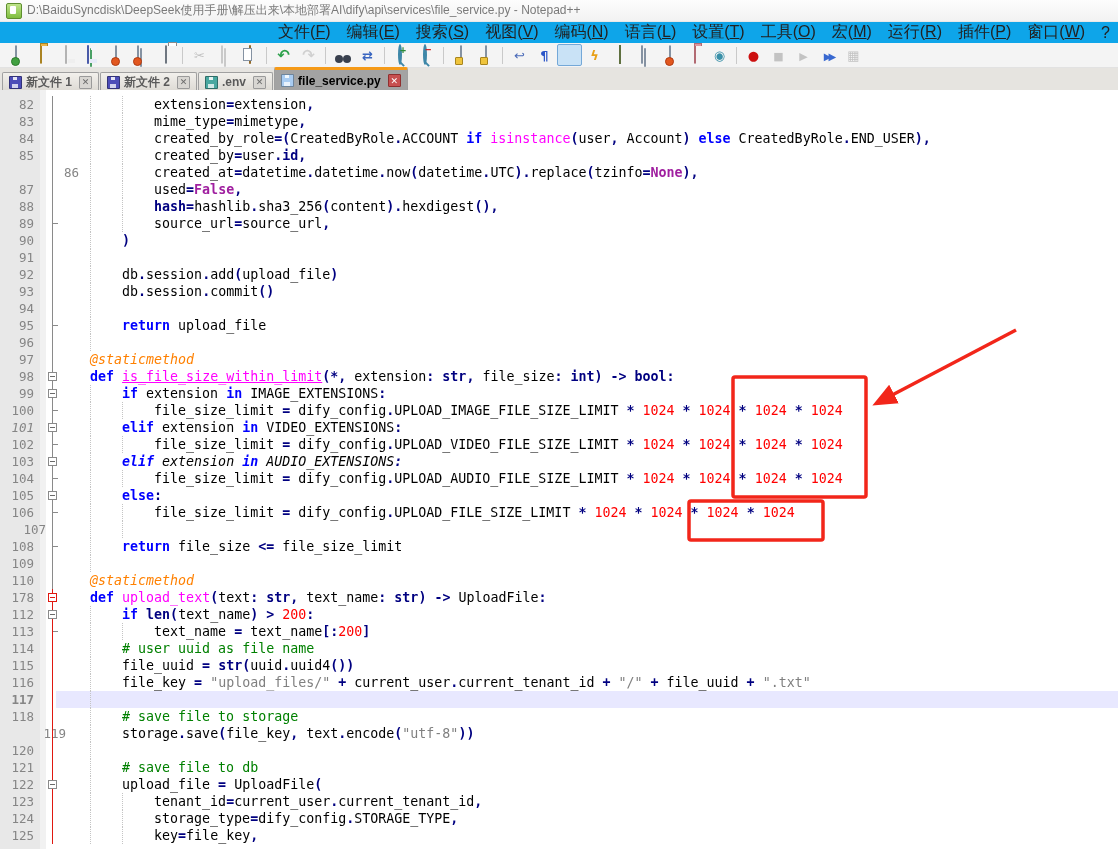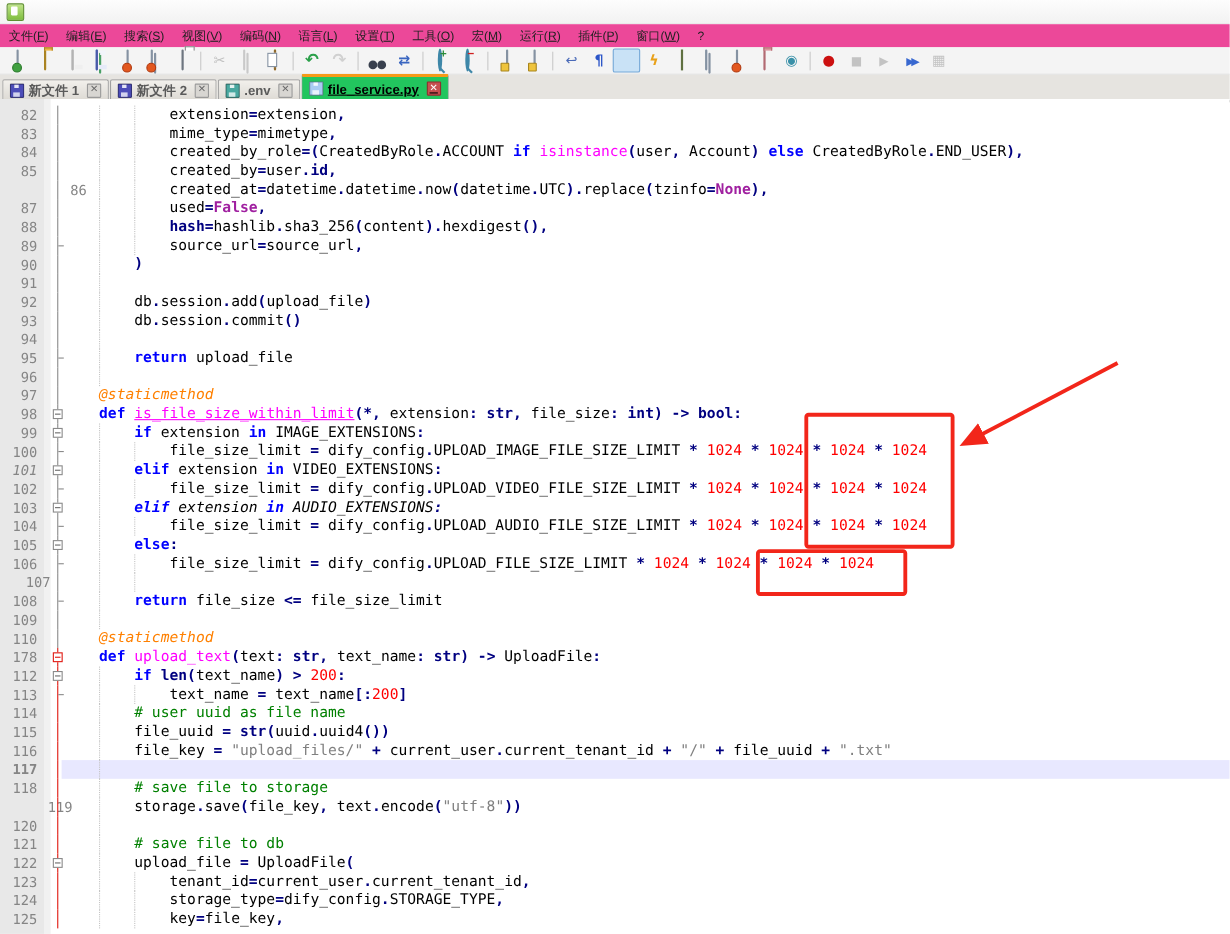--- a/index.html
+++ b/index.html
@@ -6,21 +6,21 @@
   body{width:1118px;height:849px;overflow:hidden;position:relative;
        font-family:"Liberation Sans",sans-serif;-webkit-font-smoothing:antialiased;}
   
   #titlebar{height:21px;background:linear-gradient(#FDFDFD,#F2F2F2);display:flex;align-items:center;
             padding-left:6px;border-bottom:1px solid #E8E8E8;}
   #titleicon{width:14px;height:14px;margin-right:5px;position:relative;background:linear-gradient(#BFE38A,#7FBE3F);
              border:1px solid #5E8F2F;border-radius:2px;}
   #titleicon::after{content:"";position:absolute;left:3px;top:2px;width:6px;height:8px;background:#fff;border-radius:1px;}
   #titletext{font-size:12px;color:#7A7A7A;white-space:nowrap;}
   
-  #menubar{height:21px;background:#ec4899;display:flex;align-items:center;font-size:11px;color:#222;}
+  #menubar{height:21px;background:#0ea5e9;display:flex;align-items:center;font-size:16px;color:#222;justify-content:flex-end;}
   .menuitem{padding:3px 8px;cursor:default;}
   .menuitem u{text-decoration:underline;}
   
   #toolbar{height:24px;background:#F4F4F4;display:flex;align-items:center;padding-left:3px;border-bottom:1px solid #E2E2E2;}
   .tsep{width:1px;height:17px;background:#C9C9C9;margin:0 4px;}
   .tbtn{width:23px;height:20px;display:flex;align-items:center;justify-content:center;border-radius:2px;border:1px solid transparent;}
   .tbtn.active{background:#C9E2F6;border:1px solid #74A8D8;}
   .tbtn.dis{opacity:.42;filter:grayscale(1);}
   .glyph{font-family:"DejaVu Sans",sans-serif;line-height:1;}
   .ipage{width:10px;height:13px;background:#fff;border:1px solid #8592A2;border-radius:1px;position:relative;}
@@ -51,21 +51,21 @@
   .isync{width:13px;height:10px;border:1px solid #8592A2;background:linear-gradient(#F2F6FB,#D6E0EE);position:relative;margin-top:2px;border-radius:1px;}
   .isync::before{content:"";position:absolute;left:0;top:0;right:0;height:3px;background:#9FB6D4;}
   .isync::after{content:"";position:absolute;right:-2px;bottom:-2px;width:6px;height:6px;background:#EFC43C;border:1px solid #A8851E;border-radius:1px;}
   .iind{width:10px;height:12px;background:repeating-linear-gradient(90deg,#3562C4 0 1px,transparent 1px 4px);}
   .imap{width:12px;height:12px;border:1px solid #5F7040;background:linear-gradient(135deg,#7CB264 0 40%,#EAD464 40% 70%,#C96A52 70%);}
   
   #tabbar{height:23px;background:#E6E4E0;display:flex;align-items:flex-end;padding-left:2px;border-bottom:2px solid #8C8C8C;}
   .tab{display:flex;align-items:center;gap:4px;height:18px;padding:0 6px;margin-right:1px;
        background:linear-gradient(#F2F0EC,#DDDAD4);border:1px solid #A0A0A0;border-bottom:none;
        border-radius:2px 2px 0 0;font-size:12px;font-weight:bold;color:#5A5A5A;}
-  .tab.active{height:21px;background:#22c55e;color:#000;border-top:3px solid #F59A18;padding-top:0;text-decoration:underline;}
+  .tab.active{height:21px;background:#a3a3a3;color:#000;border-top:3px solid #F59A18;padding-top:0;}
   .tabfloppy{width:11px;height:11px;border-radius:1px;position:relative;border:1px solid rgba(0,0,0,.35);}
   .tabfloppy::before{content:"";position:absolute;top:0;left:3px;width:4px;height:3px;background:rgba(255,255,255,.85);}
   .tabfloppy::after{content:"";position:absolute;bottom:0;left:2px;width:6px;height:4px;background:rgba(255,255,255,.75);}
   .tabclose{width:11px;height:11px;margin-left:3px;display:flex;align-items:center;justify-content:center;
             font:bold 9px "DejaVu Sans",sans-serif;border:1px solid #9A9A9A;background:#D8D6D2;color:#6A6A6A;border-radius:1px;}
   .tab.active .tabclose{background:#C75050;border-color:#8F2F2F;color:#fff;}
   
   #editor{position:absolute;left:0;top:90px;width:1118px;height:759px;background:#fff;overflow:hidden;}
   #lncol{position:absolute;left:0;top:0;width:40px;height:100%;background:#E8E8E8;}
   #bmcol{position:absolute;left:40px;top:0;width:6px;height:100%;background:#F1F1F1;}
@@ -89,20 +89,21 @@
   .ct .F{color:#FF00FF;text-decoration:underline;}
   .ct .x{color:#A020A0;font-weight:bold;}
   
   #ann{position:absolute;left:0;top:0;width:1118px;height:849px;pointer-events:none;}
 </style>
 </head>
 <body>
 
 <div id="titlebar">
   <span id="titleicon"></span>
+  <span id="titletext">D:\BaiduSyncdisk\DeepSeek使用手册\解压出来\本地部署AI\dify\api\services\file_service.py - Notepad++</span>
 </div>
 
 <div id="menubar">
     <div class="menuitem">文件(<u>F</u>)</div>
     <div class="menuitem">编辑(<u>E</u>)</div>
     <div class="menuitem">搜索(<u>S</u>)</div>
     <div class="menuitem">视图(<u>V</u>)</div>
     <div class="menuitem">编码(<u>N</u>)</div>
     <div class="menuitem">语言(<u>L</u>)</div>
     <div class="menuitem">设置(<u>T</u>)</div>

